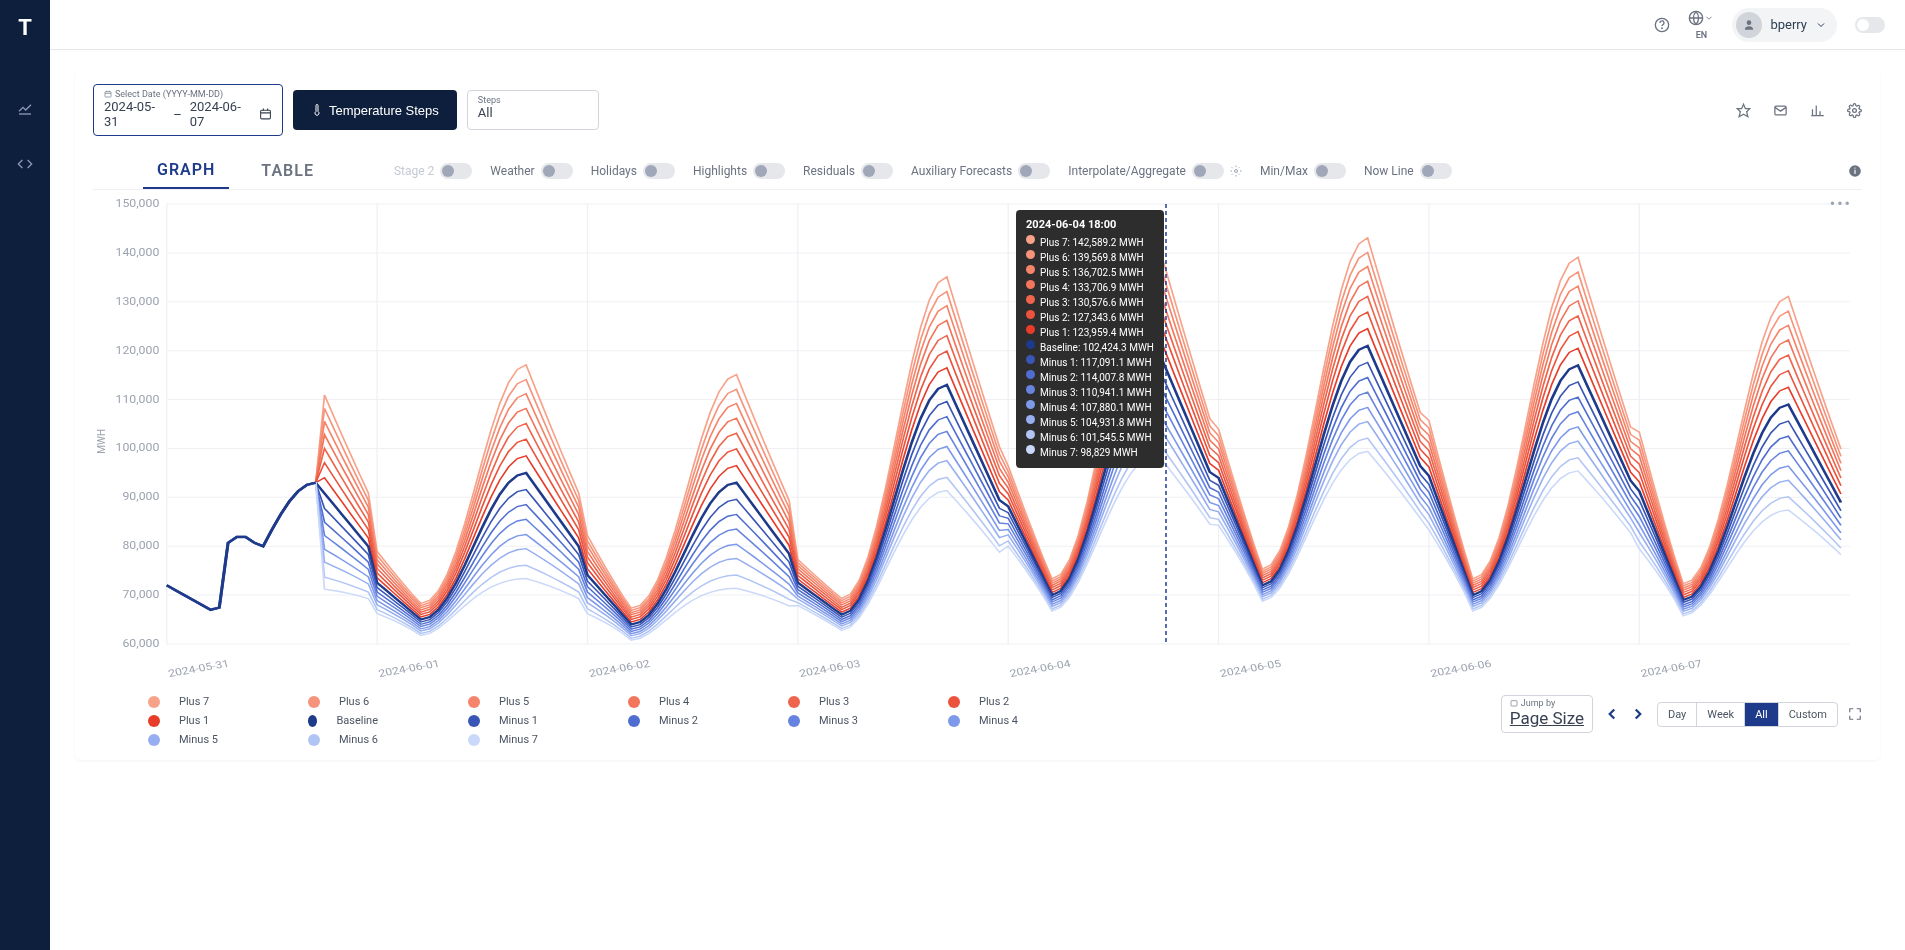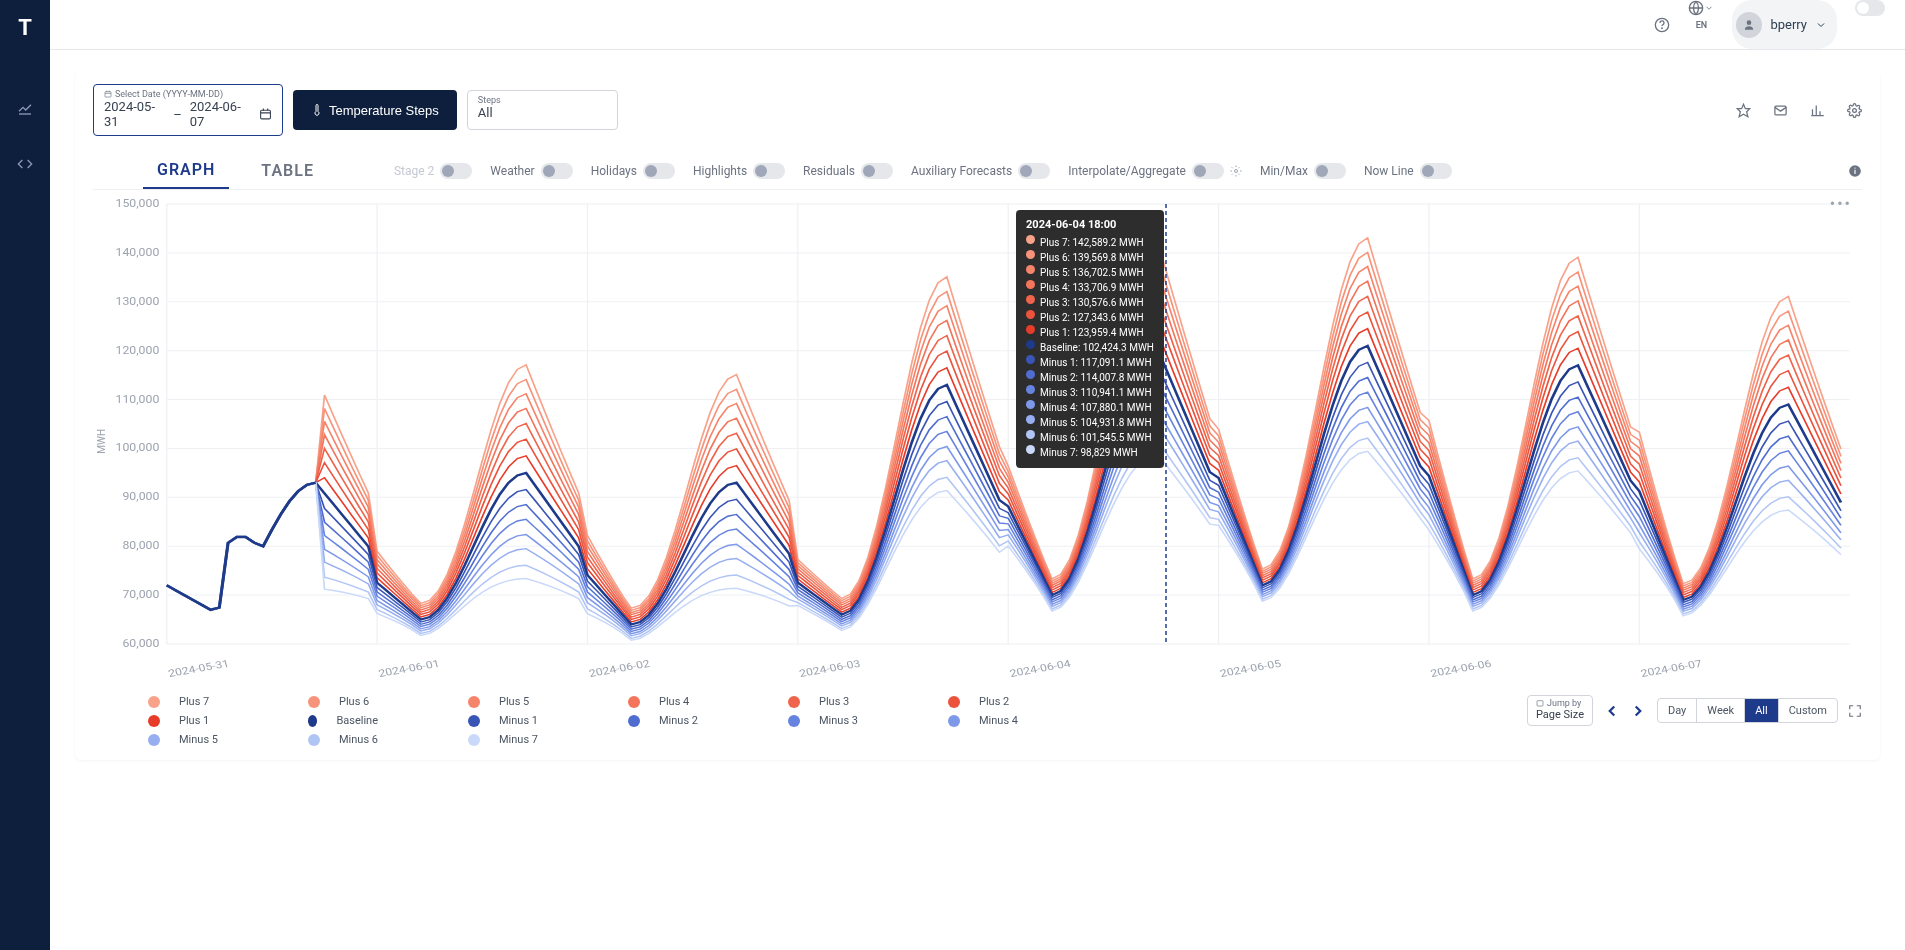--- a/index.html
+++ b/index.html
@@ -4,21 +4,21 @@
 <style>
 * { box-sizing: border-box; margin: 0; padding: 0; }
 body { font-family: -apple-system, BlinkMacSystemFont, 'Segoe UI', Roboto, Arial, sans-serif; background: #f5f6fa; color: #2c3e50; font-size: 13px; overflow: hidden; }
 .app { display: flex; height: 100vh; }
 .sidebar { width: 50px; background: #0d1f3c; display: flex; flex-direction: column; align-items: center; padding-top: 15px; }
 .logo { color: #fff; font-size: 22px; font-weight: bold; margin-bottom: 40px; }
 .nav-icon { color: #8a99b5; width: 20px; height: 20px; margin: 18px 0; cursor: pointer; display:flex; align-items:center; justify-content:center; }
 .nav-icon svg { width: 16px; height: 16px; }
 
 .main { flex: 1; display: flex; flex-direction: column; background:#fff; }
-.topbar { height: 50px; border-bottom: 1px solid #e5e7eb; display: flex; justify-content: flex-end; padding: 0 20px; gap: 18px; }
+.topbar { height: 50px; border-bottom: 1px solid #e5e7eb; display: flex; align-items: center; justify-content: flex-end; padding: 8px 20px; gap: 18px; }
 .top-icon { color: #6b7280; cursor: pointer; display:flex; align-items:center; gap:4px; font-size:11px; }
 .top-icon svg { width:16px; height:16px; }
 .user { display: flex; align-items: center; gap: 8px; background:#f3f4f6; padding:4px 10px 4px 4px; border-radius:20px; cursor:pointer; }
 .avatar { width: 26px; height: 26px; border-radius: 50%; background: #d1d5db; display:flex; align-items:center; justify-content:center; }
 .avatar svg { width:14px; height:14px; fill:#6b7280; }
 .toggle-small { width:30px; height:16px; background:#e5e7eb; border-radius:10px; position:relative; cursor:pointer; }
 .toggle-small::after { content:''; width:12px; height:12px; background:#fff; border-radius:50%; position:absolute; top:2px; left:2px; }
 
 .content { flex:1; padding: 20px 25px; overflow:auto; }
 .card { background:#fff; border-radius:6px; box-shadow: 0 1px 3px rgba(0,0,0,0.05); padding: 14px 18px; }
@@ -54,21 +54,21 @@
 .tooltip-row { display:flex; align-items:flex-start; gap:5px; line-height:1.5; white-space:nowrap; }
 .tooltip-dot { width:9px; height:9px; border-radius:50%; flex-shrink:0; }
 
 .legend-area { display:flex; align-items:flex-start; padding: 6px 0 0 55px; }
 .legend { display:flex; flex-wrap:wrap; gap:6px 90px; flex:1; max-width:900px; }
 .legend-item { display:flex; align-items:center; gap:19px; font-size:11px; color:#4b5563; width:70px; }
 .legend-dot { width:12px; height:12px; border-radius:50%; }
 
 .pager { display:flex; align-items:center; gap:10px; margin-left:auto; }
 .jump-box { border:1px solid #d1d5db; border-radius:4px; padding:2px 8px 4px; font-size:9px; color:#6b7280; }
-.jump-box .jv { font-size:11px; color:#374151; }
+.jump-box .jv { font-size:17px; color:#374151;text-decoration:underline; }
 .nav-arrows { display:flex; gap:8px; }
 .nav-arrows svg { width:18px; height:18px; color:#1e3a8a; cursor:pointer; }
 .range-btns { display:flex; border:1px solid #d1d5db; border-radius:4px; overflow:hidden; }
 .range-btn { padding:5px 10px; font-size:11px; color:#4b5563; cursor:pointer; border-right:1px solid #d1d5db; }
 .range-btn:last-child { border-right:none; }
 .range-btn.active { background:#1e3a8a; color:#fff; }
 .expand-icon { width:14px; height:14px; color:#6b7280; cursor:pointer; }
 </style>
 </head>
 <body>
@@ -145,21 +145,21 @@
                   <path d="M8 2v4M16 2v4M3 10h18"></path>
                 </svg>
             </div>
           </div>
           <button class="temp-btn">
             <svg width="12" height="16" viewBox="0 0 24 24" fill="none" stroke="currentColor" stroke-width="2">
                 <path d="M10 3v12a4 4 0 104 0V3a2 2 0 10-4 0z"></path>
               </svg>
             <span>Temperature Steps</span>
           </button>
-          <div class="field-box light" style="width:151px;">
+          <div class="field-box light" style="width:132px;">
             <div class="field-label">Steps</div>
             <div class="field-value">All</div>
           </div>
           <div class="spacer"></div>
           <div class="right-icons">
             <svg viewBox="0 0 24 24" fill="none" stroke="currentColor" stroke-width="2">
                 <polygon points="12 2 15 9 22 9 17 14 19 22 12 18 5 22 7 14 2 9 9 9"></polygon>
               </svg>
             <svg viewBox="0 0 24 24" fill="none" stroke="currentColor" stroke-width="2">
                 <rect x="3" y="5" width="18" height="14" rx="2"></rect>

